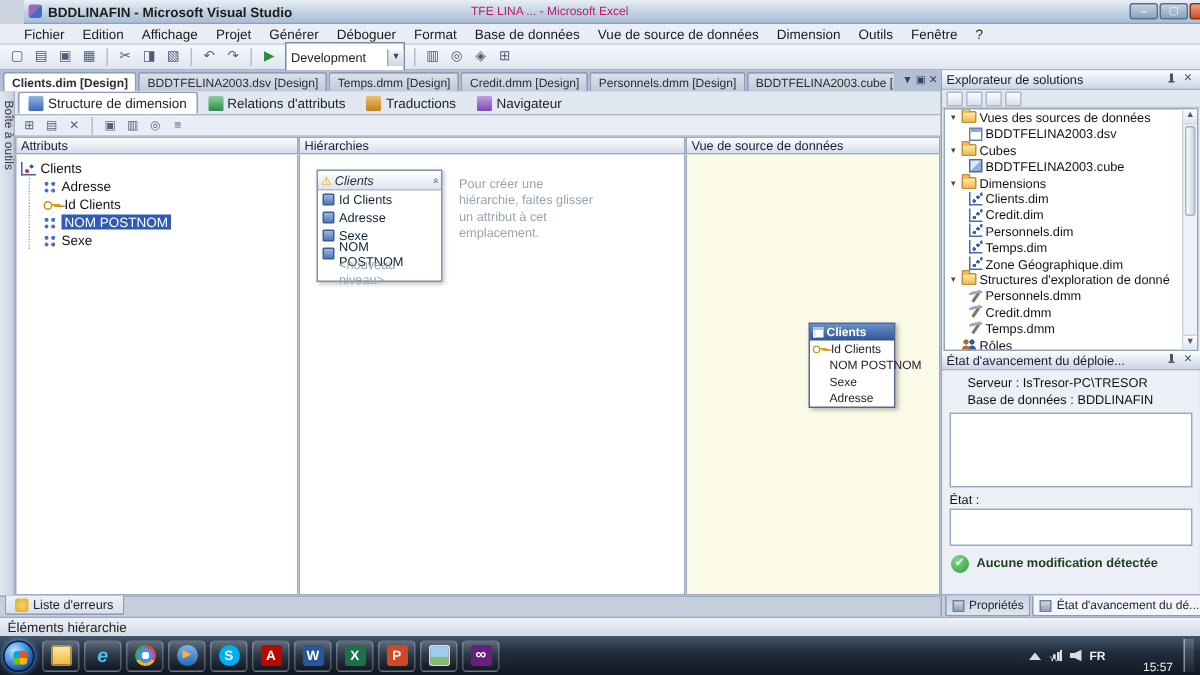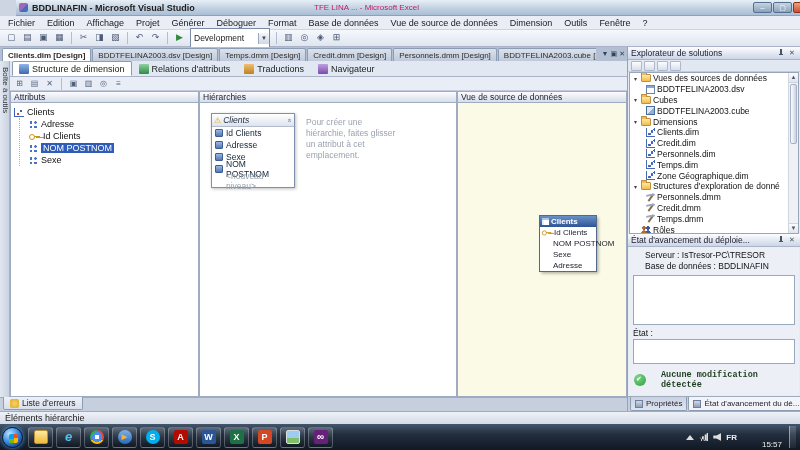--- a/index.html
+++ b/index.html
@@ -13,21 +13,21 @@
   .overlay-title{position:absolute;left:298px;top:3px;font-size:8px;color:#c2186a;white-space:nowrap;}
   .win-buttons{position:absolute;right:4px;top:2px;display:flex;gap:1px;}
   .win-btn{width:19px;height:11px;border:1px solid #55708e;border-radius:2px;background:linear-gradient(#c6d4e2,#8aa2bc);position:relative;}
   .win-btn.close{background:linear-gradient(#f0a080,#cc4f2e);border-color:#8c3018;}
   .win-btn::before{position:absolute;left:0;right:0;top:0;text-align:center;font-size:8px;line-height:10px;color:#fff;}
   .g-min::before{content:"–";}
   .g-max::before{content:"▢";font-size:7px;}
   .g-close::before{content:"✕";font-size:7px;}
 
   
-  .menubar{position:absolute;top:16px;left:0;width:800px;height:14px;background:#e9edf5;border-bottom:1px solid #ccd3e2;display:flex;align-items:center;padding-left:2px;}
+  .menubar{position:absolute;top:16px;left:0;width:800px;height:14px;background:#e9edf5;border-bottom:1px solid #ccd3e2;display:flex;align-items:center;padding-left:10px;}
   .menu-item{font-size:9px;color:#1a1a1a;padding:0 6px;line-height:14px;white-space:nowrap;}
 
   
   .toolbar{position:absolute;top:30px;left:0;width:800px;height:17px;background:linear-gradient(#f6f8fc,#dfe5f0);border-bottom:1px solid #aab3c8;display:flex;align-items:center;padding-left:4px;gap:1px;}
   .tbi{width:15px;height:14px;border-radius:2px;font-size:9px;line-height:13px;text-align:center;color:#4d5b76;position:relative;}
   .tbi::before{display:block;}
   .gi-new::before{content:"▢";}
   .gi-open::before{content:"▤";}
   .gi-save::before{content:"▣";}
   .gi-saveall::before{content:"▦";}
@@ -148,21 +148,21 @@
   .se-scroll{position:absolute;right:0;top:0;width:10px;bottom:0;background:#eef1f5;border-left:1px solid #cfd6e2;}
   .sc-btn{height:10px;font-size:6px;text-align:center;line-height:9px;color:#556;background:linear-gradient(#fbfcfe,#dfe5ee);border-bottom:1px solid #cfd6e2;}
   .sc-btn.dn{position:absolute;bottom:0;left:0;right:0;border-top:1px solid #cfd6e2;border-bottom:none;}
   .sc-thumb{position:absolute;top:11px;left:1px;right:1px;height:60px;background:linear-gradient(90deg,#fdfdfe,#c8d2e2);border:1px solid #a8b2c6;border-radius:2px;}
   .dep-h{top:187px;}
   .dep-b{position:absolute;top:200px;left:1px;right:1px;height:148px;background:#eceff5;font-size:8.5px;padding:2px;}
   .dep-line{margin:1px 14px;color:#111;white-space:nowrap;}
   .dep-box1{margin:4px 2px 2px;height:50px;background:#fff;border:1px solid #9aa8be;}
   .dep-etat{margin:3px 2px 1px;color:#111;}
   .dep-box2{margin:0 2px;height:25px;background:#fff;border:1px solid #9aa8be;}
-  .dep-status{display:flex;align-items:center;gap:15px;margin:6px 3px;font-family:Liberation Mono, monospace;}
+  .dep-status{display:flex;gap:5px;margin:6px 3px;}
   .ok-ic{width:12px;height:12px;border-radius:50%;background:radial-gradient(circle at 35% 30%,#7fd486,#2f9e3e);position:relative;flex:0 0 auto;}
   .ok-ic::before{content:"✔";position:absolute;left:2.5px;top:0px;font-size:8px;color:#fff;}
   .dep-status .dl{font-weight:bold;color:#1f3d1f;}
 
   
   .sb-tabs{position:absolute;left:627px;top:396px;width:173px;height:15px;background:#c6cfde;display:flex;padding-left:2px;border-left:1px solid #93a2ba;border-top:1px solid #9fabc0;}
   .sbtab{font-size:8px;line-height:12px;padding:0 4px;margin-right:1px;border:1px solid #8d9cb5;border-top:none;background:linear-gradient(#c9d2e0,#dfe5ee);border-radius:0 0 2px 2px;color:#223;display:flex;gap:3px;align-items:center;white-space:nowrap;}
   .sbtab.active{background:#f2f4f8;}
   .sbi{width:8px;height:8px;background:linear-gradient(#cfd8e8,#8fa0bc);border:1px solid #70809c;}
 

